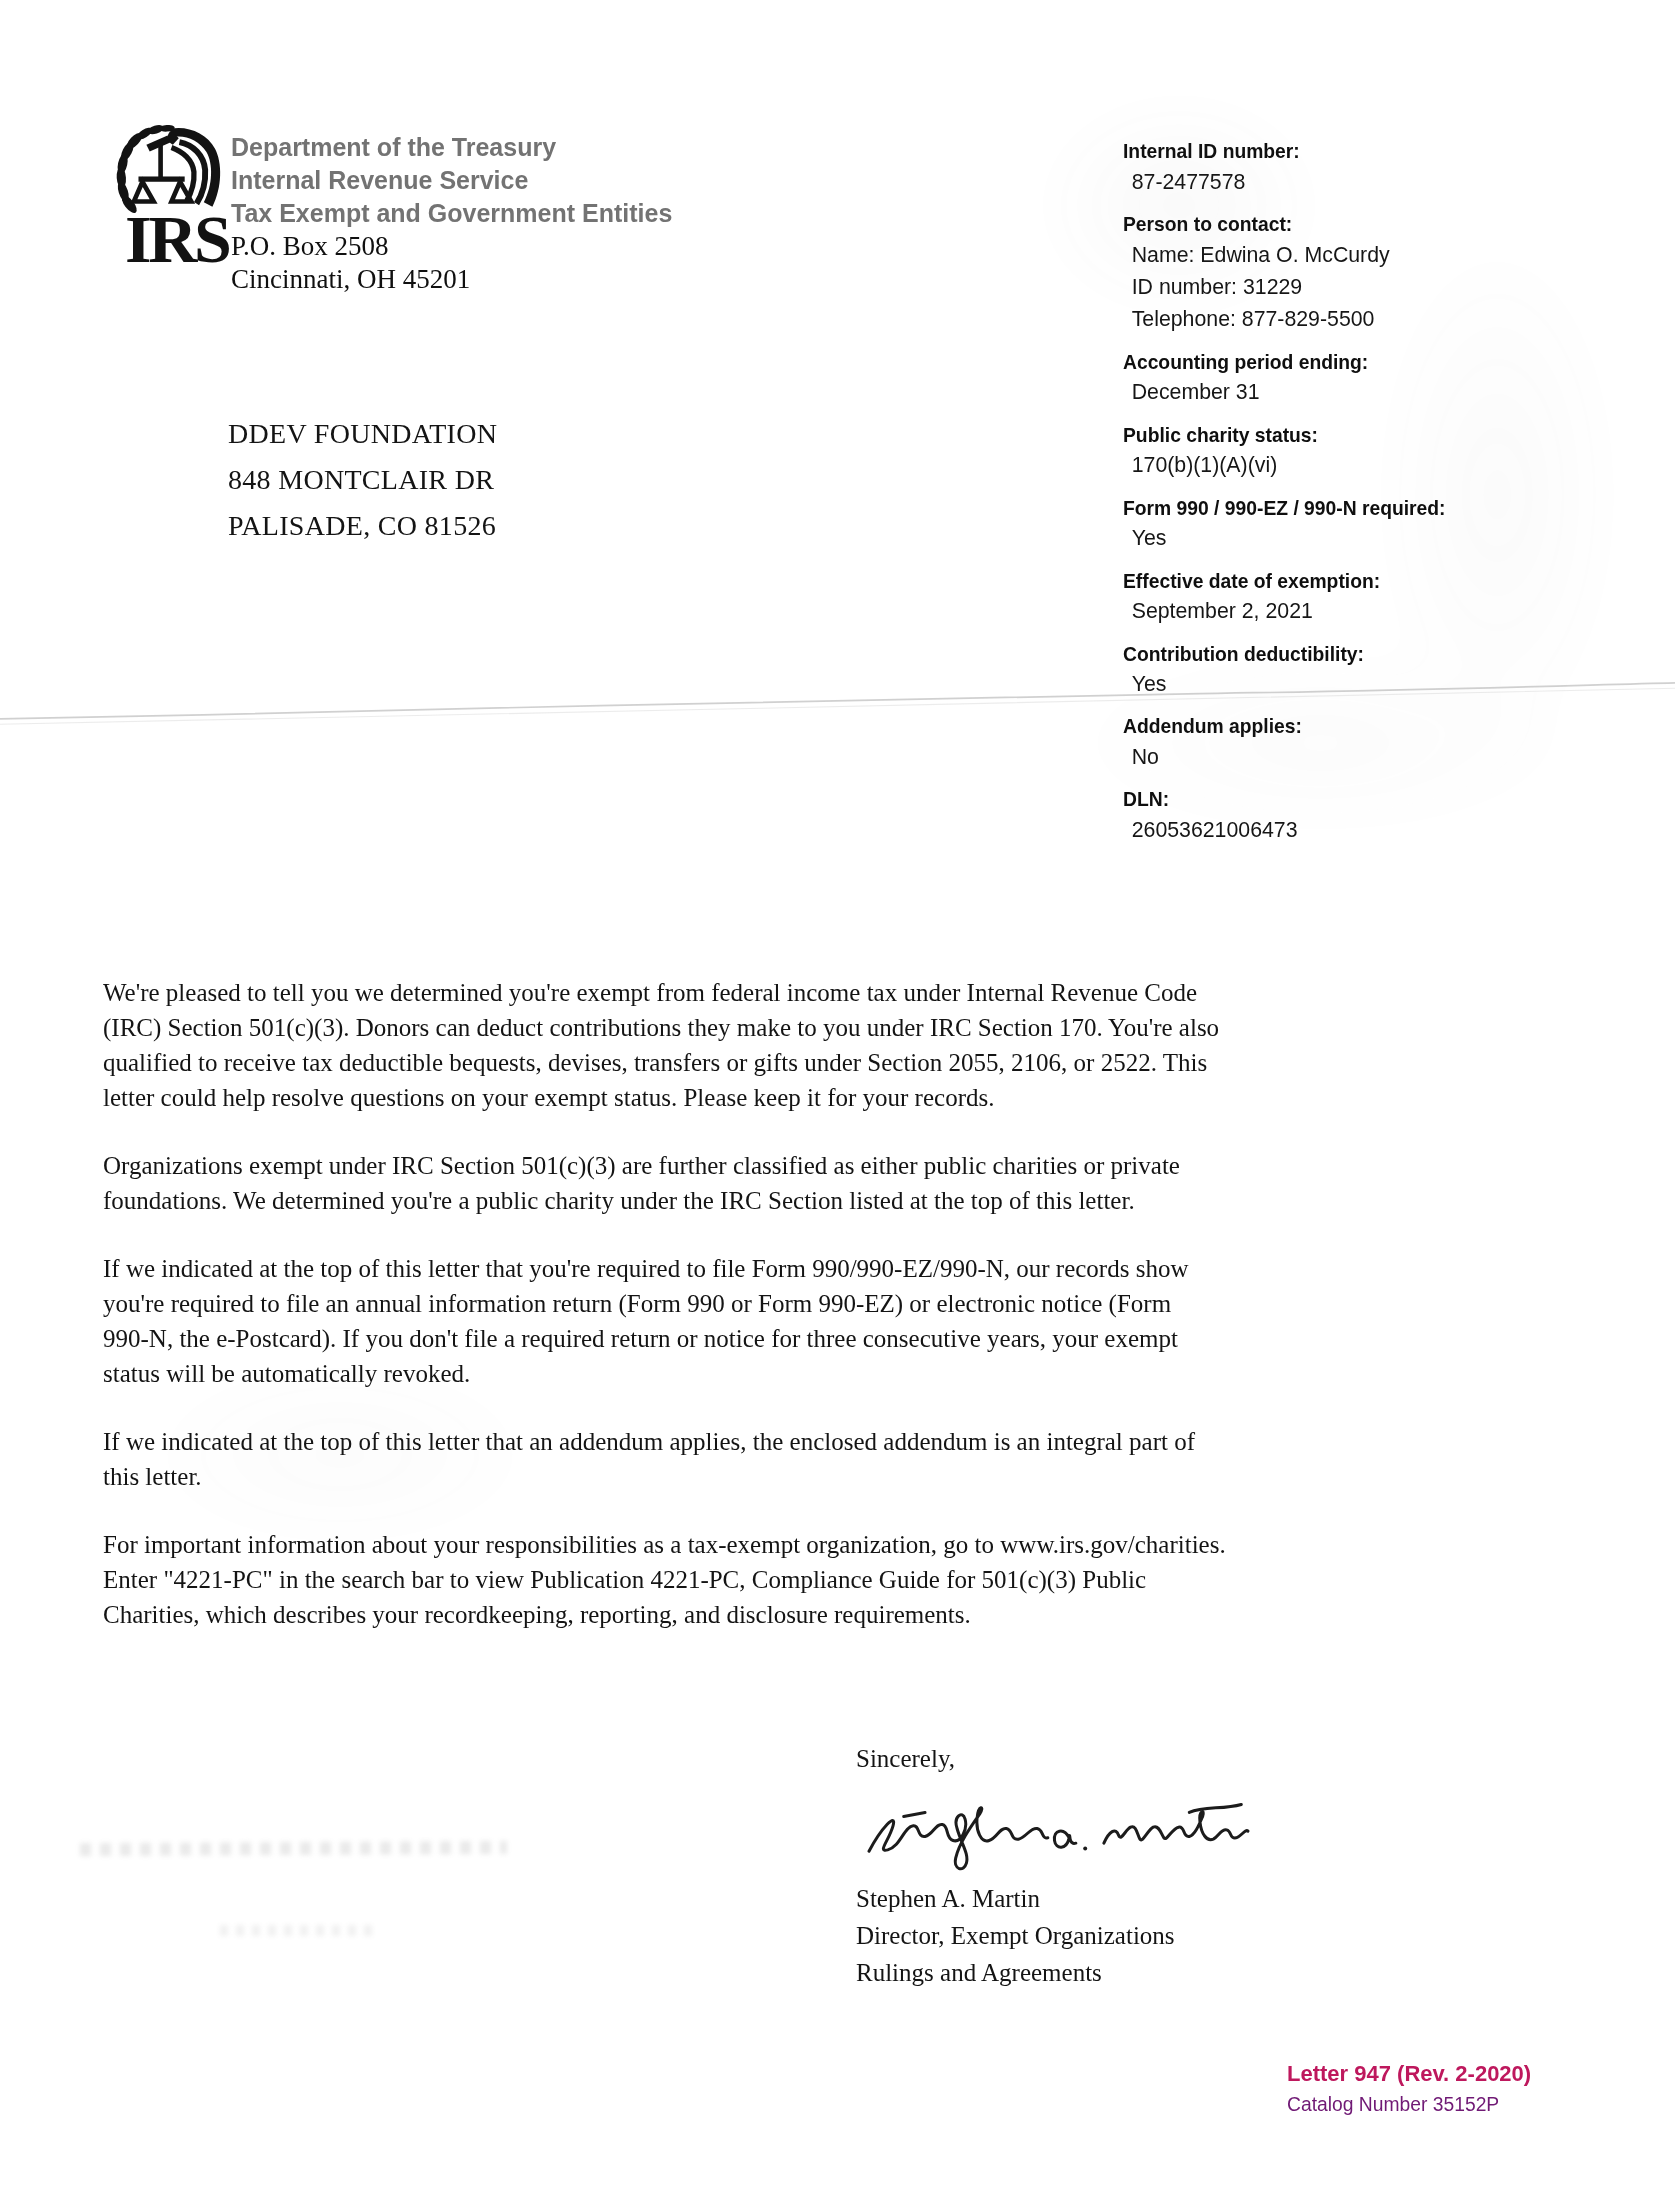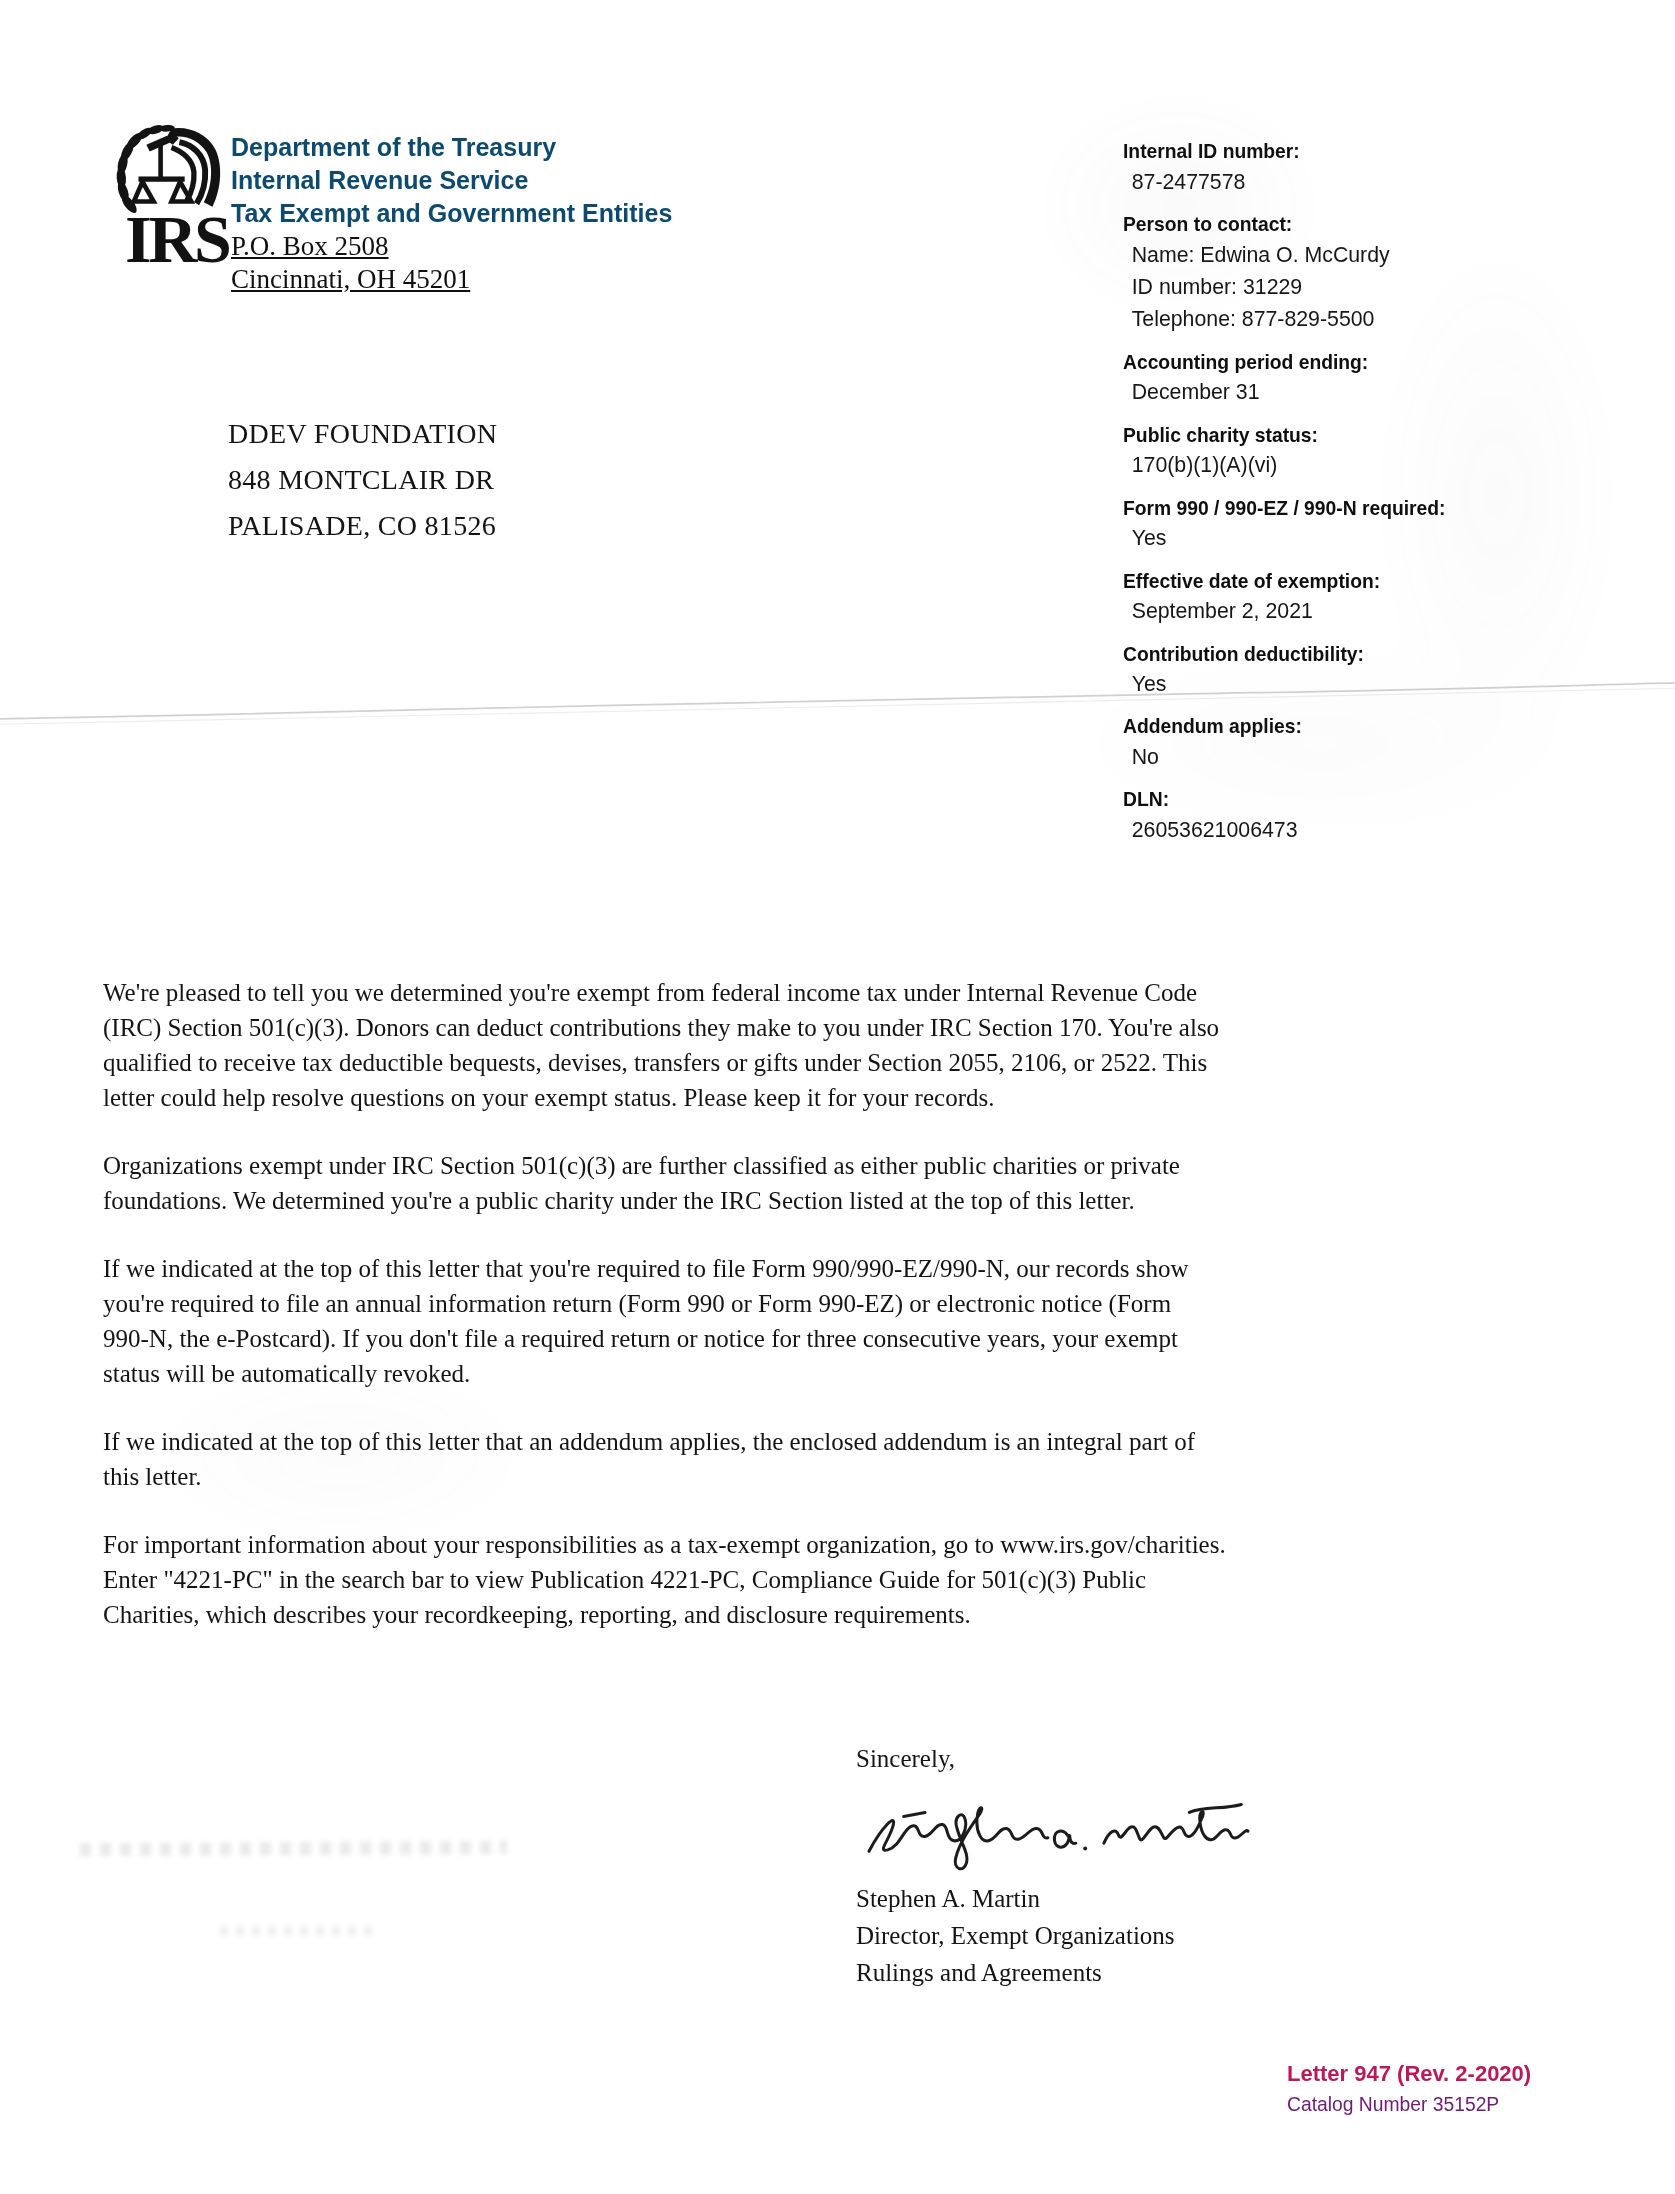--- a/index.html
+++ b/index.html
@@ -12,22 +12,22 @@
     color:#141414;
   }
   
   .emblem{position:absolute;left:112px;top:125px;width:115px;height:99px;}
   .irs-word{
     position:absolute;left:105px;top:205px;
     font:700 68px/1 "Liberation Serif", serif;
     letter-spacing:-3.3px;color:#121212;margin-left:20px;
   }
   .lh-text{position:absolute;left:231px;top:131px;}
-  .lh-bold{font:700 25px/33px "Liberation Sans", sans-serif;color:#0c4a6e;}
-  .lh-serif{font:400 27px/33px "Liberation Serif", serif;color:#101010;text-decoration:underline;}
+  .lh-bold{font:700 25px/33px "Liberation Sans", sans-serif;color:#737373;}
+  .lh-serif{font:400 27px/33px "Liberation Serif", serif;color:#101010;}
   
   .recipient{position:absolute;left:228px;top:411px;font:400 28px/46px "Liberation Serif", serif;letter-spacing:0.3px;}
   
   .info{position:absolute;left:1123px;top:140px;width:534px;}
   .field{margin-bottom:15.3px;}
   .label{font:700 19.3px/24px "Liberation Sans", sans-serif;color:#0f0f0f;}
   .val{font:400 21.3px/31px "Liberation Sans", sans-serif;color:#161616;padding-left:8.7px;margin-top:2.7px;}
   .val + .val{margin-top:1.3px;}
   
   .body-text{position:absolute;left:103px;top:975px;width:1554px;}

